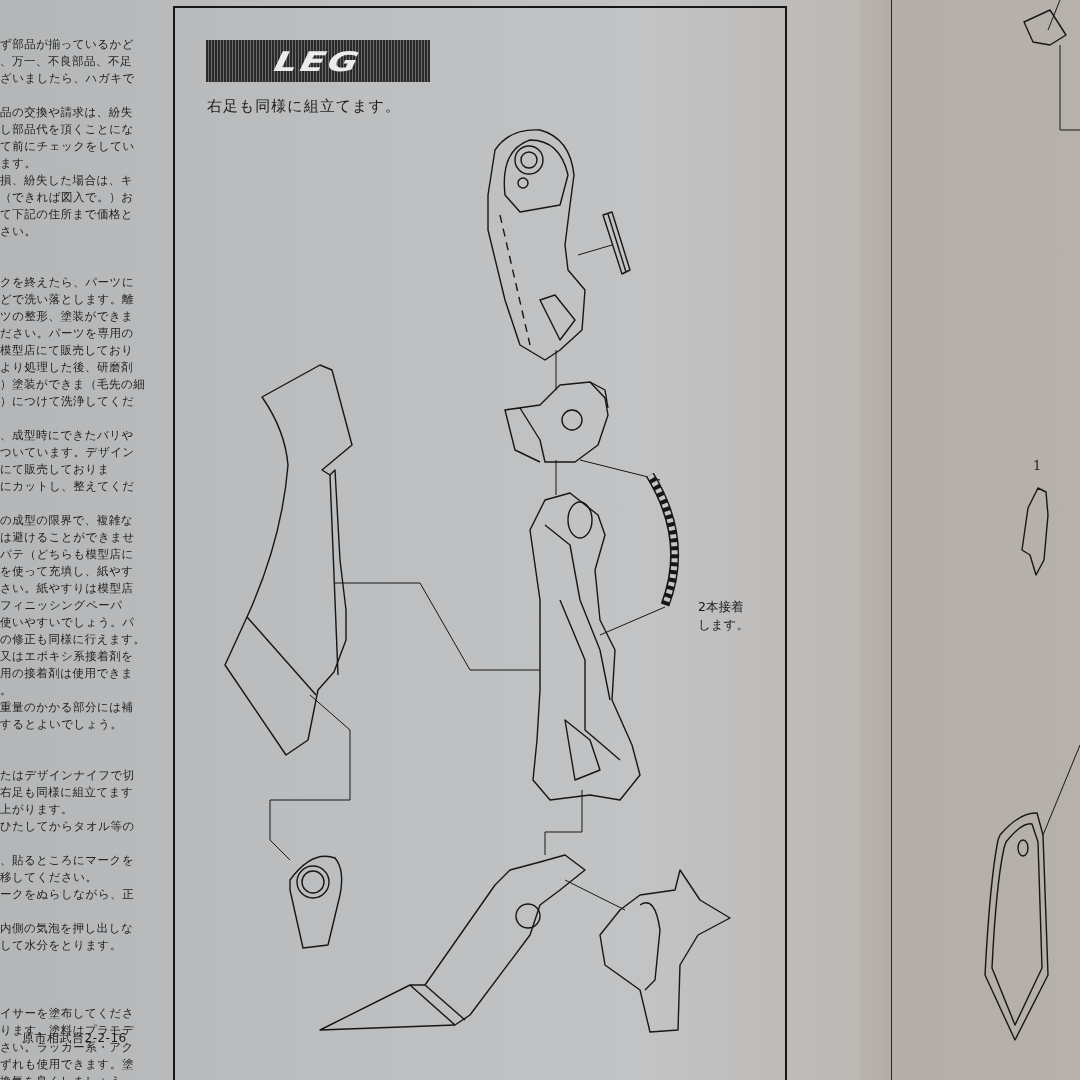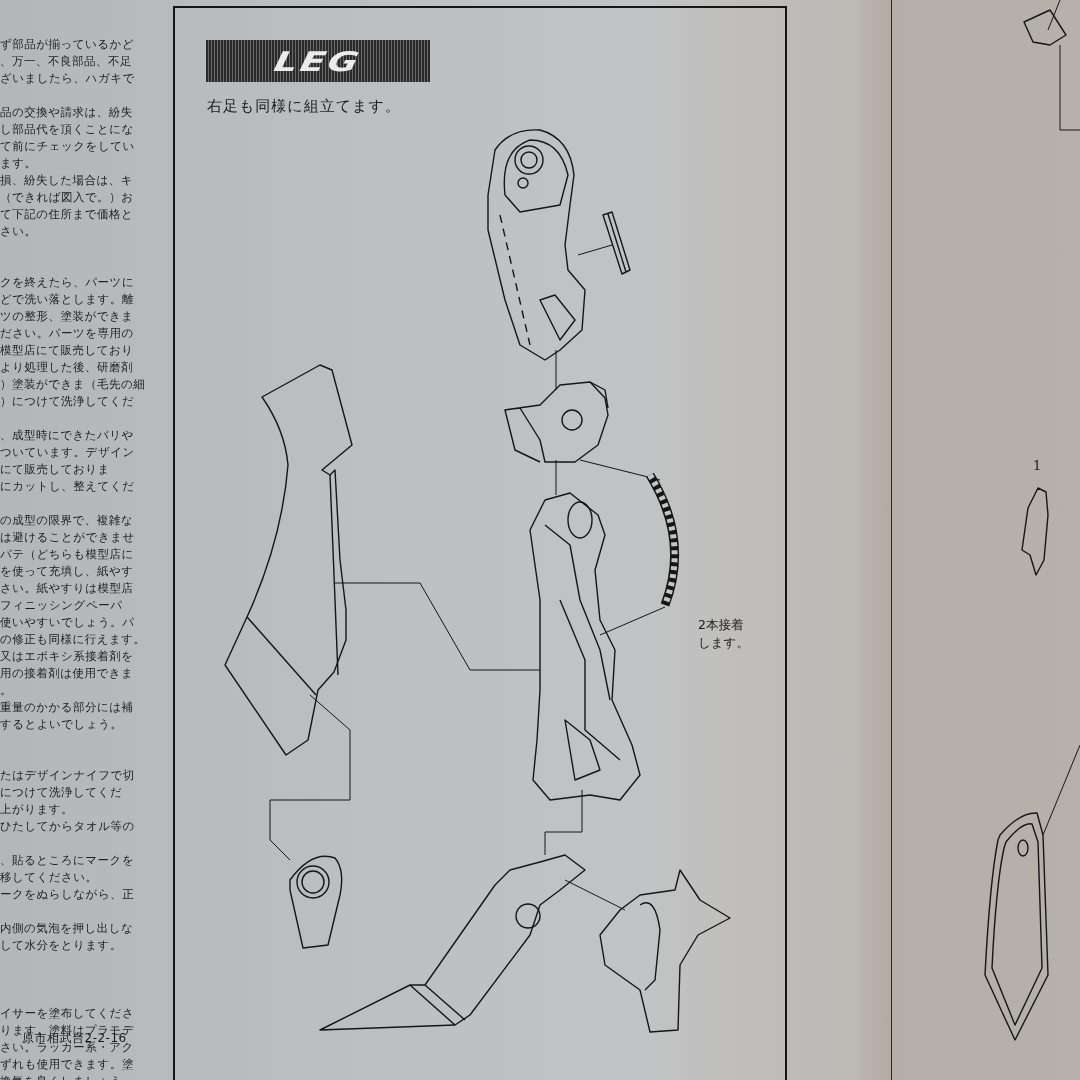--- a/index.html
+++ b/index.html
@@ -40,21 +40,21 @@
   }
   .leg-title {
     font-family:"DejaVu Sans", sans-serif; font-weight:bold; font-style:italic;
     font-size:27px; letter-spacing:2px; color:#ececec; transform:skewX(-12deg) scaleX(1.35);
   }
   .subtitle {
     position:absolute; left:207px; top:97px; font-size:15px; color:#202020;
     font-family:"DejaVu Serif", serif; letter-spacing:1px;
   }
   .note {
-    position:absolute; left:698px; top:616px; font-size:12.5px; line-height:18px; color:#1a1a1a;
+    position:absolute; left:698px; top:598px; font-size:12.5px; line-height:18px; color:#1a1a1a;
   }
   .step-num {
     position:absolute; left:1033px; top:458px; font-size:13px; color:#222;
     font-family:"DejaVu Serif", serif;
   }
   .addr {
     position:absolute; left:0; top:1030px; font-size:12px; color:#1b1b1b; letter-spacing:0.5px;padding-left:22px;
   }
   svg.diagram { position:absolute; left:0; top:0; }
 </style>
@@ -104,21 +104,21 @@
     <span class="line">使いやすいでしょう。パ</span>
     <span class="line">の修正も同様に行えます。</span>
     <span class="line">又はエポキシ系接着剤を</span>
     <span class="line">用の接着剤は使用できま</span>
     <span class="line">。</span>
     <span class="line">重量のかかる部分には補</span>
     <span class="line">するとよいでしょう。</span>
     <span class="line">&nbsp;</span>
     <span class="line">&nbsp;</span>
     <span class="line">たはデザインナイフで切</span>
-    <span class="line">につけて洗浄してくだ</span>
+    <span class="line">右足も同様に組立てます</span>
     <span class="line">上がります。</span>
     <span class="line">ひたしてからタオル等の</span>
     <span class="line">&nbsp;</span>
     <span class="line">、貼るところにマークを</span>
     <span class="line">移してください。</span>
     <span class="line">ークをぬらしながら、正</span>
     <span class="line">&nbsp;</span>
     <span class="line">内側の気泡を押し出しな</span>
     <span class="line">して水分をとります。</span>
     <span class="line">&nbsp;</span>

